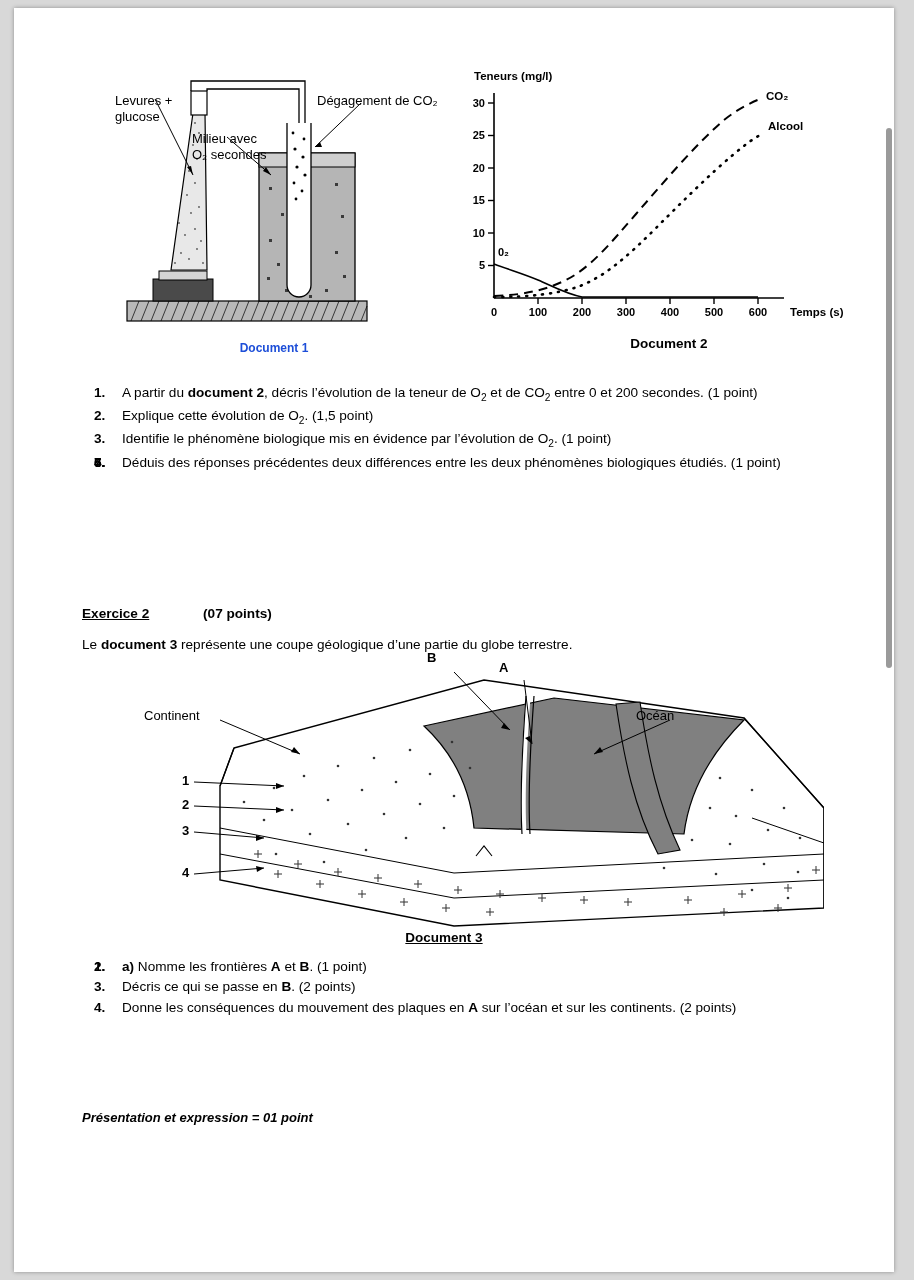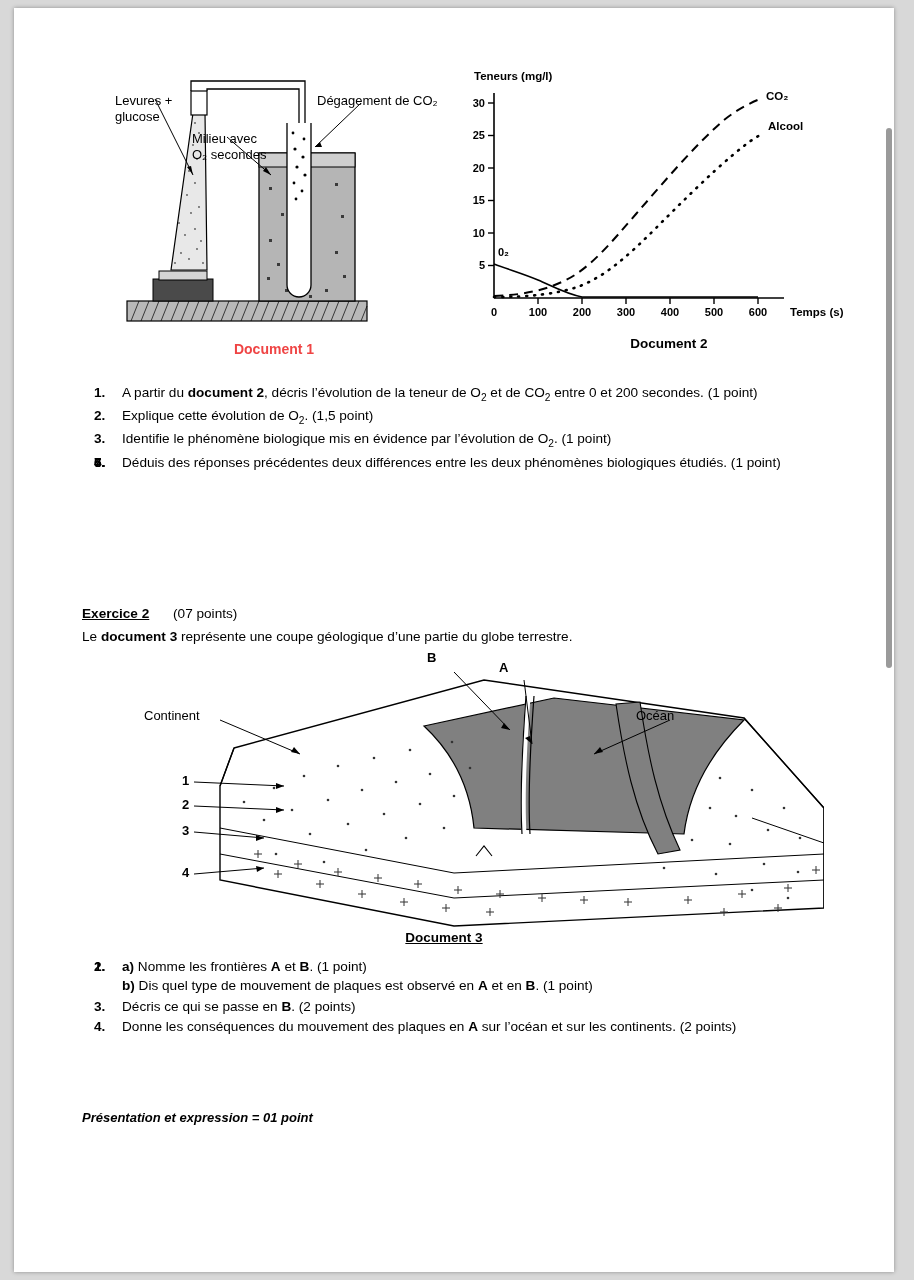--- a/index.html
+++ b/index.html
@@ -47,22 +47,22 @@
     width: 330px;
     height: 290px;
   }
   .doc1 svg { display:block; }
   .doc1 .cap {
     position: absolute;
     left: 0; top: 278px;
     width: 330px;
     text-align: center;
     font-weight: bold;
-    font-size: 14px;
-    color: #ef4444;
+    font-size: 12px;
+    color: #1d4ed8;
   }
   .lbl {
     position: absolute;
     font-size: 13px;
     color: #000;
     line-height: 1.25;
   }
 
   
   .doc2 {
@@ -111,22 +111,22 @@
   }
 
   .exheader {
     position: absolute;
     left: 68px;
     top: 598px;
     width: 790px;
     font-size: 13.6px;
   }
   .exheader .t { font-weight: bold; text-decoration: underline; }
-  .exheader .p { font-weight: normal; margin-left: 20px; }
-  .exline2 { margin-top: 8px; }
+  .exheader .p { font-weight: bold; margin-left: 50px; }
+  .exline2 { margin-top: 16px; }
 
   
   .doc3 {
     position: absolute;
     left: 110px;
     top: 650px;
     width: 700px;
     height: 300px;
   }
   .doc3 .cap {
@@ -532,21 +532,21 @@
     <div class="cap">Document 3</div>
   </div>
 
   <div class="block2">
     <ol class="qlist">
       <li>
         <span class="num">1.</span>
       </li>
       <li>
         <span class="num">2.</span>
-        <span class="qtext"><b>a)</b> Nomme les frontières <b>A</b> et <b>B</b>. (1 point)<span class="sub"><b>b)</b> Dis quel type de mouvement de plaques est observé en <b>A</b> et en <b>B</b>. (1 point)</span></span>
+        <span class="qtext"><b>a)</b> Nomme les frontières <b>A</b> et <b>B</b>. (1 point)</span>
       </li>
       <li>
         <span class="num">3.</span>
         <span class="qtext">Décris ce qui se passe en <b>B</b>. (2 points)</span>
       </li>
       <li class="just">
         <span class="num">4.</span>
         <span class="qtext">Donne les conséquences du mouvement des plaques en <b>A</b> sur l’océan et sur les continents. (2 points)</span>
       </li>
     </ol>

